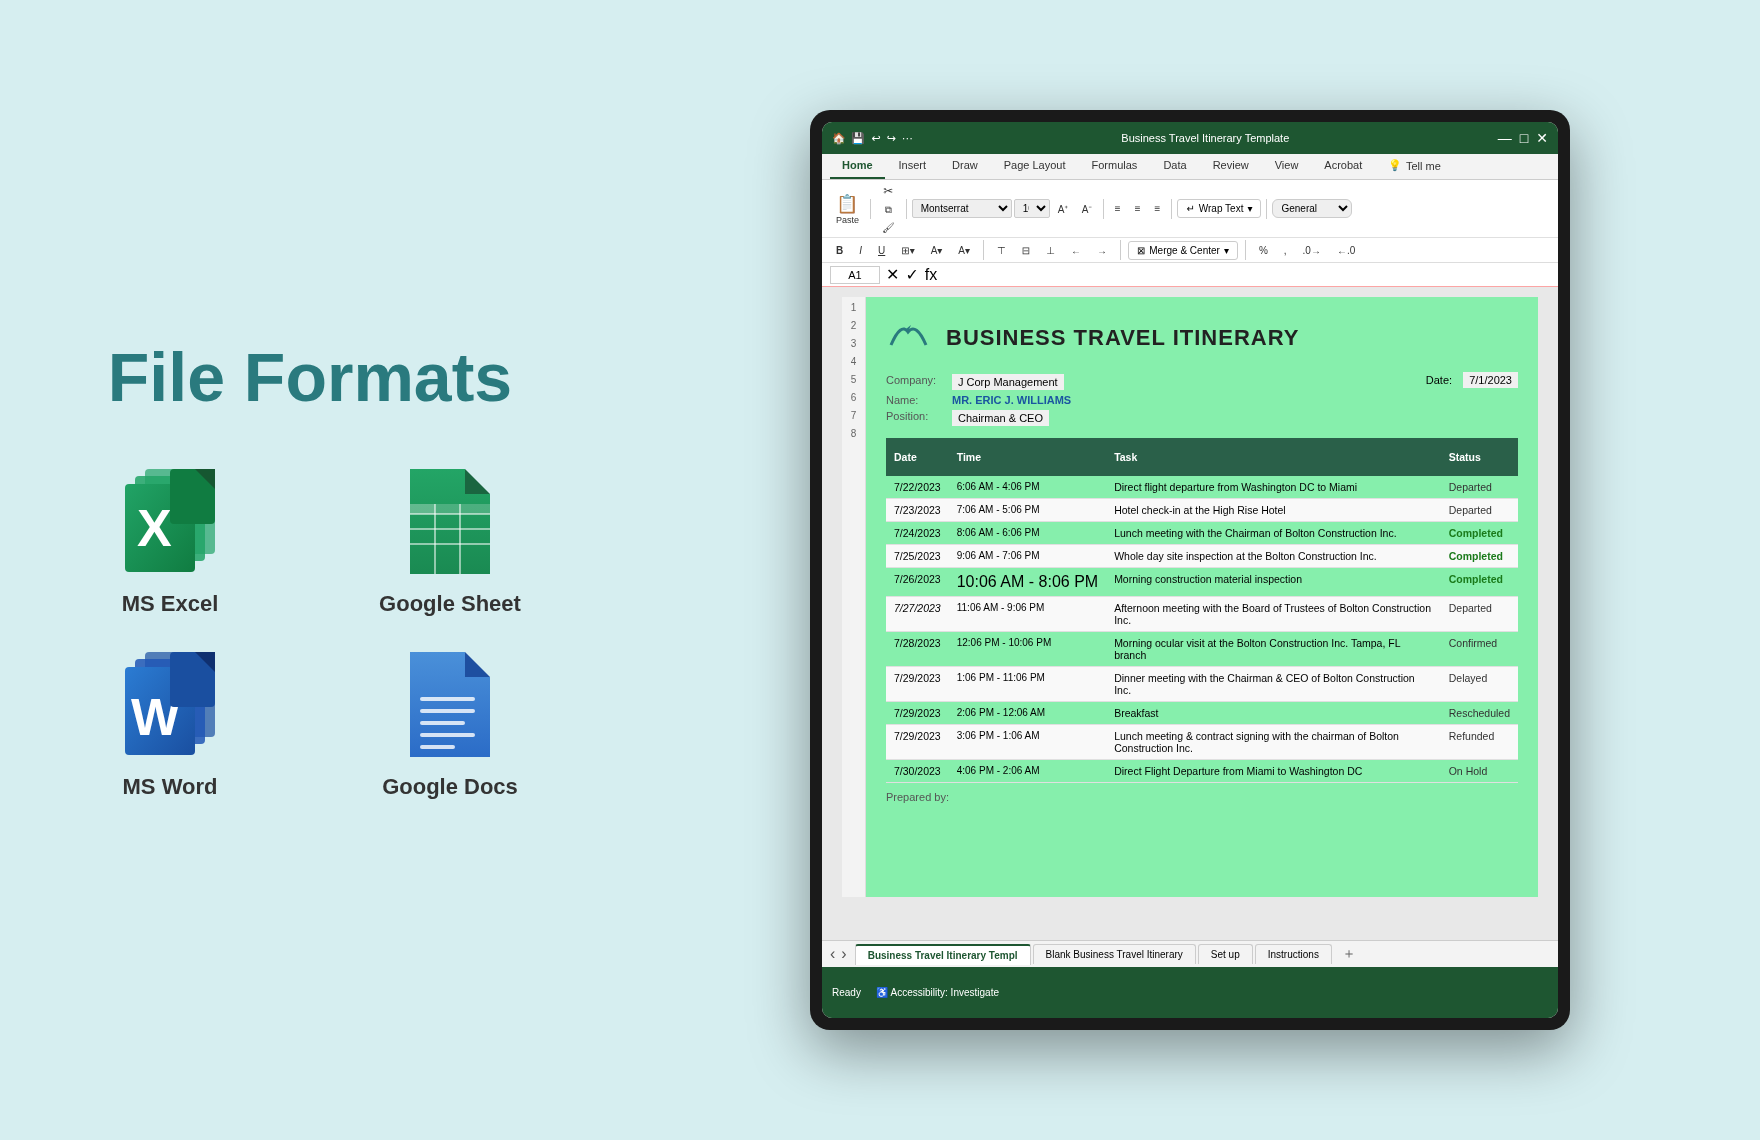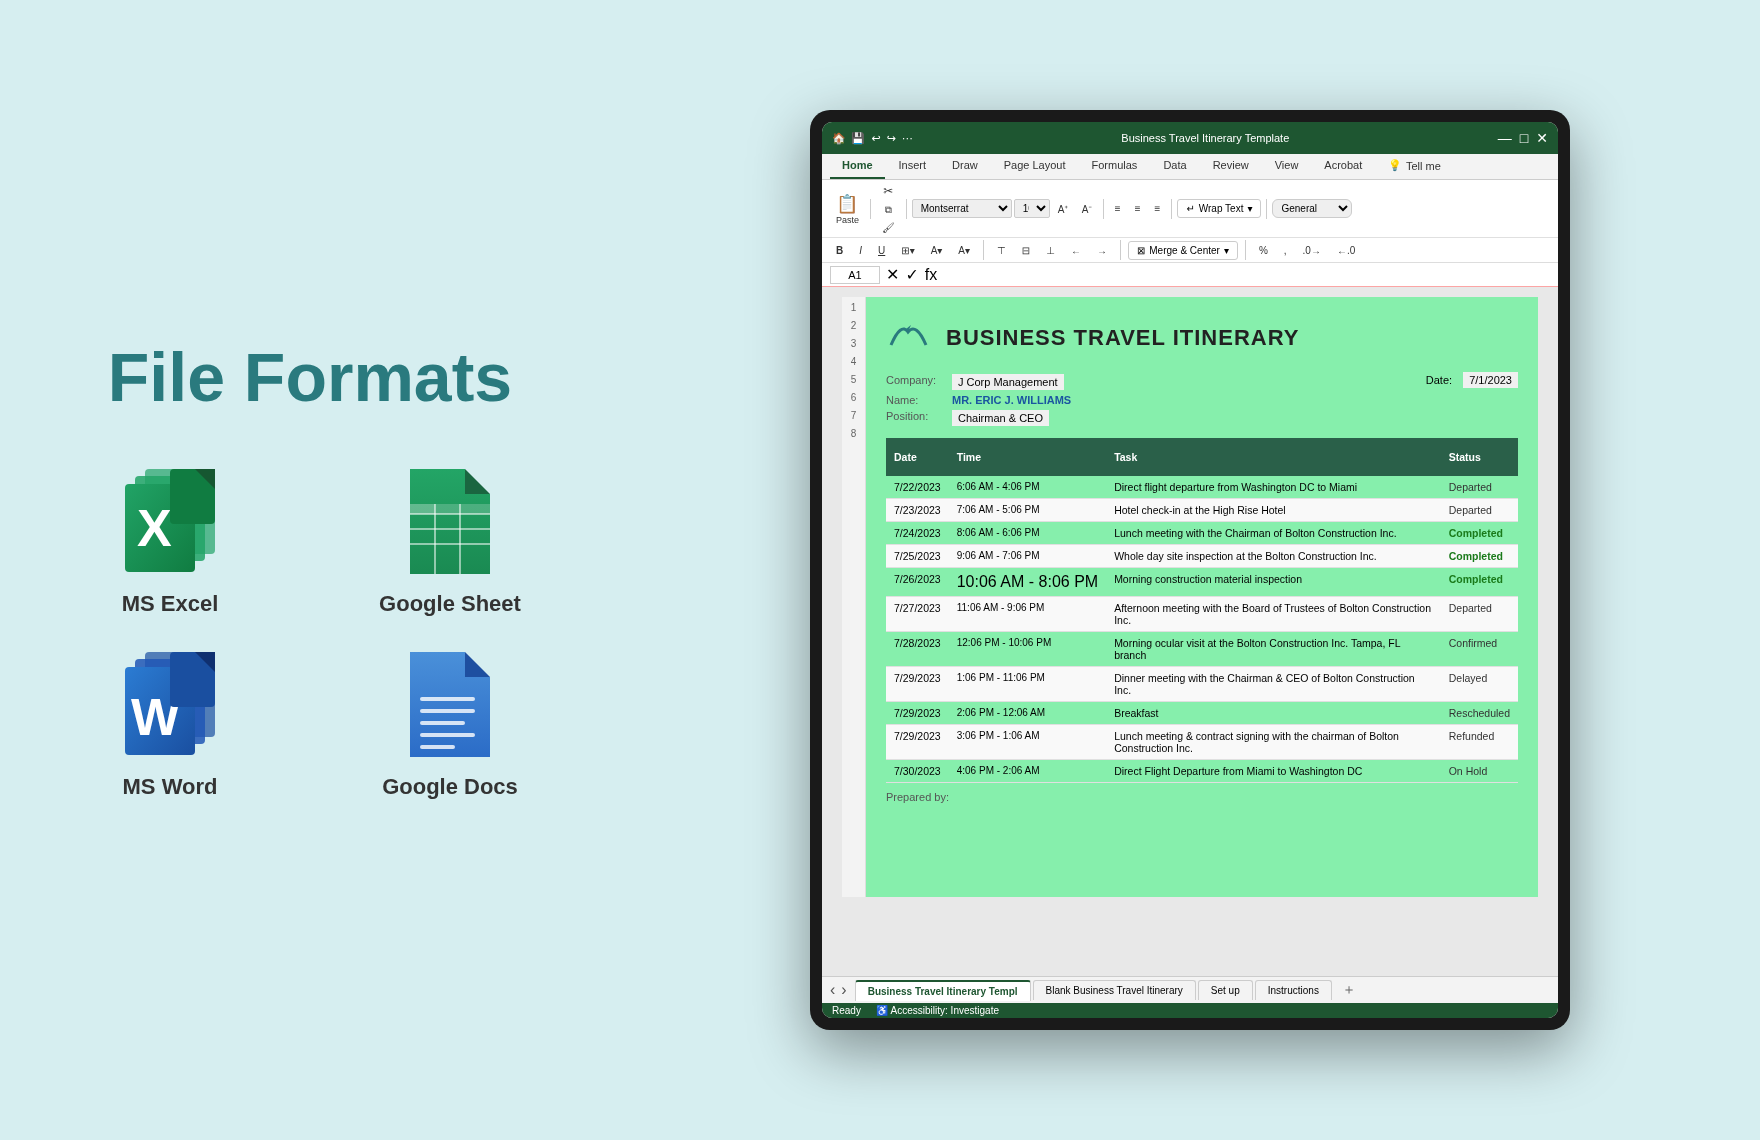--- a/index.html
+++ b/index.html
@@ -329,21 +329,21 @@
       cursor: pointer;
       color: #666;
       background: transparent;
       border: none;
     }
 
     .status-bar {
       background: #1e5631;
       color: white;
       font-size: 10px;
-      padding: 2px 10px;
+      padding: 20px 10px;
       display: flex;
       align-items: center;
       gap: 15px;
     }
 
     .toolbar-row {
       display: flex;
       align-items: center;
       padding: 2px 8px;
       gap: 2px;
@@ -694,21 +694,21 @@
                       <td>Whole day site inspection at the Bolton Construction Inc.</td>
                       <td class="status-completed">Completed</td>
                     </tr>
                     <tr>
                       <td style="white-space: nowrap;">7/26/2023</td>
                       <td style="white-space: nowrap; font-size: 16px;">10:06 AM  -  8:06 PM</td>
                       <td>Morning construction material inspection</td>
                       <td class="status-completed">Completed</td>
                     </tr>
                     <tr>
-                      <td style="white-space: nowrap;">7/27/2023</td>
+                      <td style="white-space: nowrap; font-style: italic;">7/27/2023</td>
                       <td style="white-space: nowrap; font-size: 10px;">11:06 AM  -  9:06 PM</td>
                       <td>Afternoon meeting with the Board of Trustees of Bolton Construction Inc.</td>
                       <td class="status-departed">Departed</td>
                     </tr>
                     <tr>
                       <td style="white-space: nowrap;">7/28/2023</td>
                       <td style="white-space: nowrap; font-size: 10px;">12:06 PM  -  10:06 PM</td>
                       <td>Morning ocular visit at the Bolton Construction Inc. Tampa, FL branch</td>
                       <td class="status-confirmed">Confirmed</td>
                     </tr>

